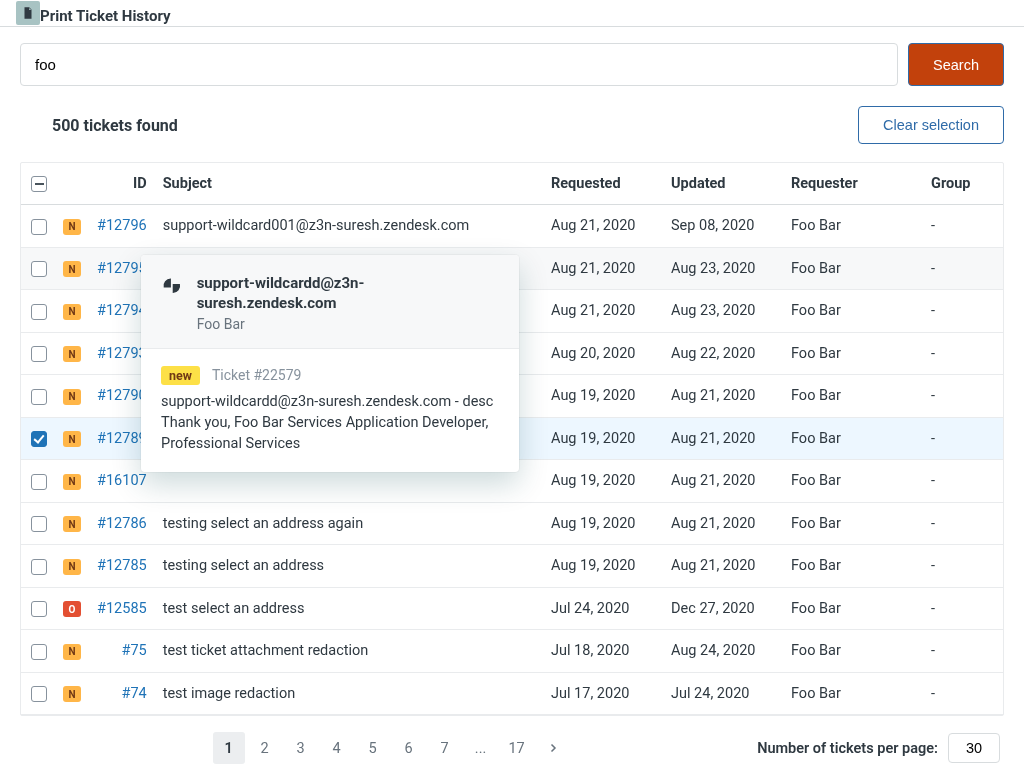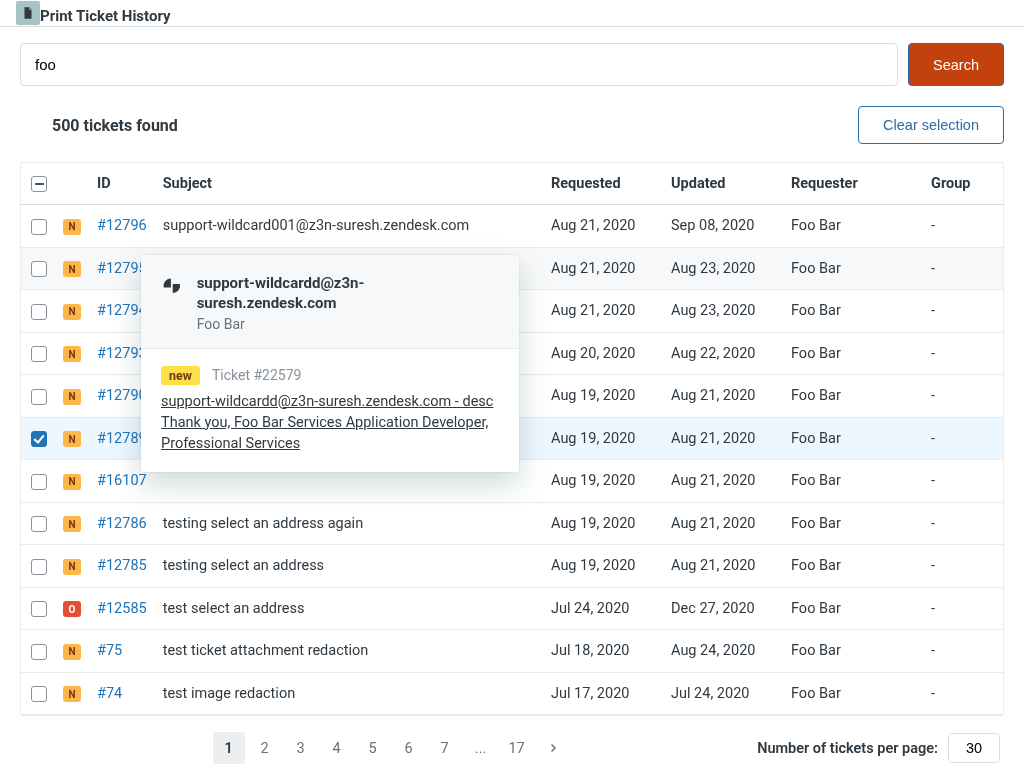--- a/index.html
+++ b/index.html
@@ -16,21 +16,21 @@
   .btn-outline { background:#fff; color:#2f6ba8; border-color:#2f6ba8; }
   .toolbar { display:flex; align-items:center; margin-top:20px;margin-left:32px; }
   .count { font-weight:700; font-size:16px; }
   .toolbar-right { margin-left:auto; display:flex; gap:10px; }
   .table-wrap { margin-top:18px; border:1px solid #e9ebed; border-radius:2px; position:relative; }
   table { width:100%; border-collapse:collapse; }
   th, td { text-align:left; padding:12px 8px; font-size:14.5px; border-bottom:1px solid #e9ebed; }
   th { font-weight:700; border-bottom:1px solid #d8dcde; }
   .col-check { width:32px; padding-left:10px; }
   .col-status { width:22px; }
-  .col-id { width:60px; }
+  .col-id { width:60px;text-align:right; }
   .col-req { width:120px; }
   .col-upd { width:120px; }
   .col-requester { width:140px; }
   .col-group { width:80px; }
   .id-link { color:#1f73b7; text-decoration:none; }
   .status-badge { display:inline-flex; align-items:center; justify-content:center; width:18px; height:16px; border-radius:3px; font-size:10px; font-weight:700; color:#703815; background:#ffb648; }
   .status-badge.open { background:#e34f32; color:#fff; }
   tr.selected { background:#edf7ff; }
   tr.hover { background:#f7f8f9; }
   .checkbox { width:16px; height:16px; border:1.5px solid #87929d; border-radius:3px; background:#fff; display:inline-block; vertical-align:middle; position:relative; }
@@ -43,21 +43,21 @@
     border-radius:4px; box-shadow:0 12px 30px rgba(4,68,77,.2), 0 0 0 1px rgba(0,0,0,.03);
     z-index:50; overflow:hidden;
   }
   .popover-head { display:flex; gap:14px; padding:18px 20px 16px; border-bottom:1px solid #e9ebed; background:#f7f8f9; }
   .popover-logo { width:22px; height:22px; margin-top:2px; display:flex; align-items:center; justify-content:center; }
   .popover-title { font-weight:700; font-size:15px; line-height:1.35; }
   .popover-sub { color:#68737d; font-size:14px; margin-top:2px; }
   .popover-body { padding:16px 20px 18px; }
   .new-badge { display:inline-block; background:#fde047; color:#703815; font-size:12.5px; font-weight:700; padding:2px 8px; border-radius:3px; margin-right:8px; }
   .ticket-ref { color:#87929d; font-size:14px; }
-  .popover-desc { margin-top:6px; font-size:14.5px; line-height:1.45; color:#2f3941;text-decoration:underline; }
+  .popover-desc { margin-top:6px; font-size:14.5px; line-height:1.45; color:#2f3941; }
   .pager-row { display:flex; align-items:center; padding:16px 4px 4px; }
   .pager { margin:0 auto; display:flex; align-items:center; gap:4px; }
   .page-btn { min-width:32px; height:32px; display:inline-flex; align-items:center; justify-content:center; color:#68737d; font-size:14.5px; border-radius:3px; cursor:pointer; }
   .page-btn.current { background:#eceef0; color:#2f3941; font-weight:600; }
   .page-btn.arrow svg { width:12px; height:12px; }
   .per-page { display:flex; align-items:center; gap:10px; font-size:14.5px; font-weight:600; }
   .per-page-input { width:52px; border:1px solid #d8dcde; border-radius:4px; padding:6px 8px; text-align:center; font-size:14.5px; }
 </style>
 </head>
 <body>

